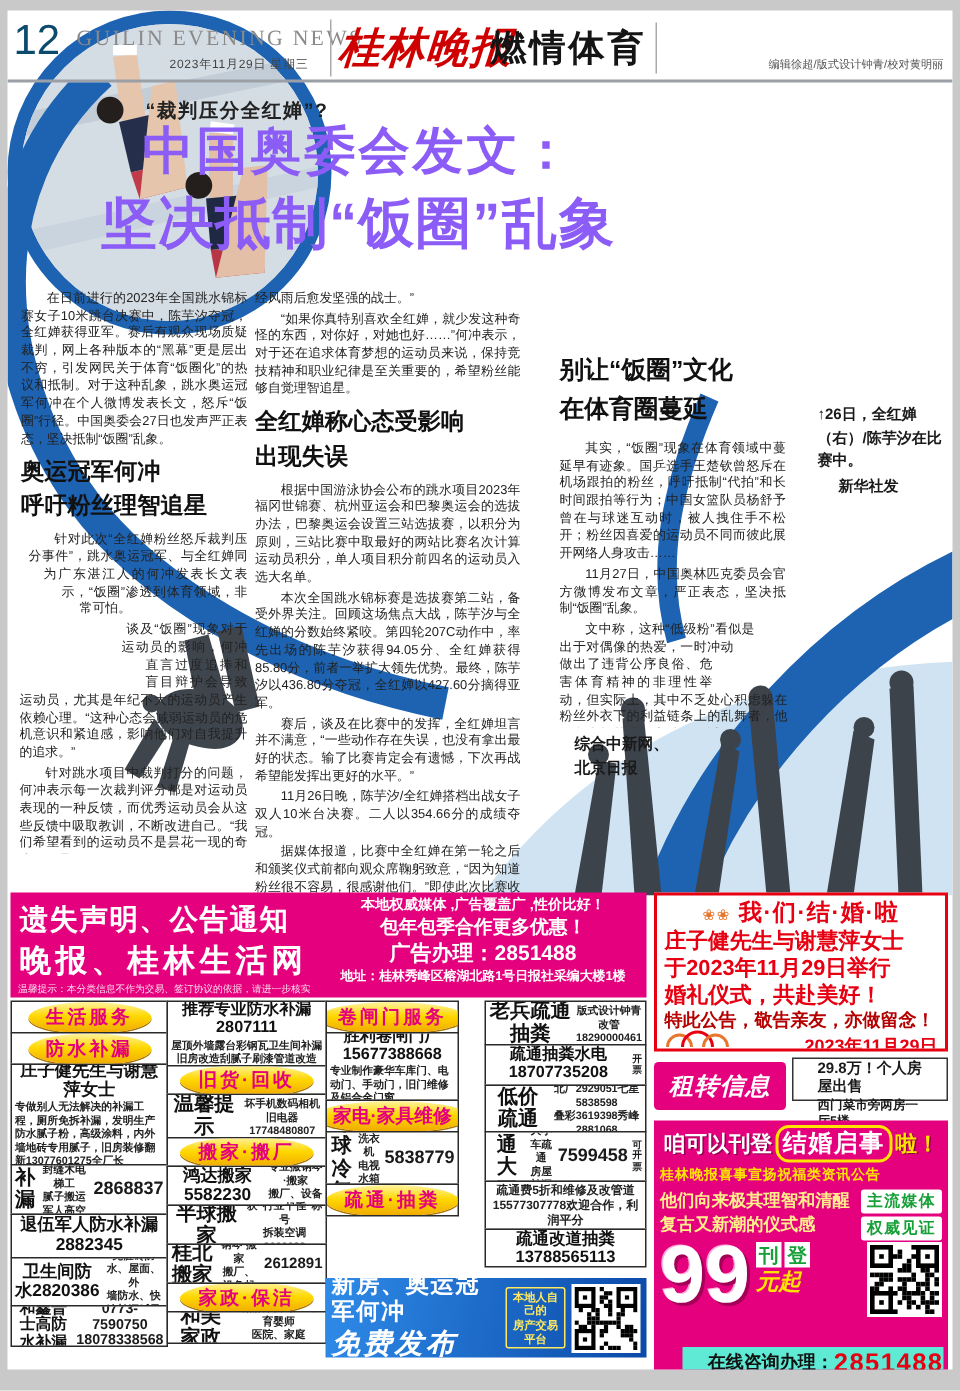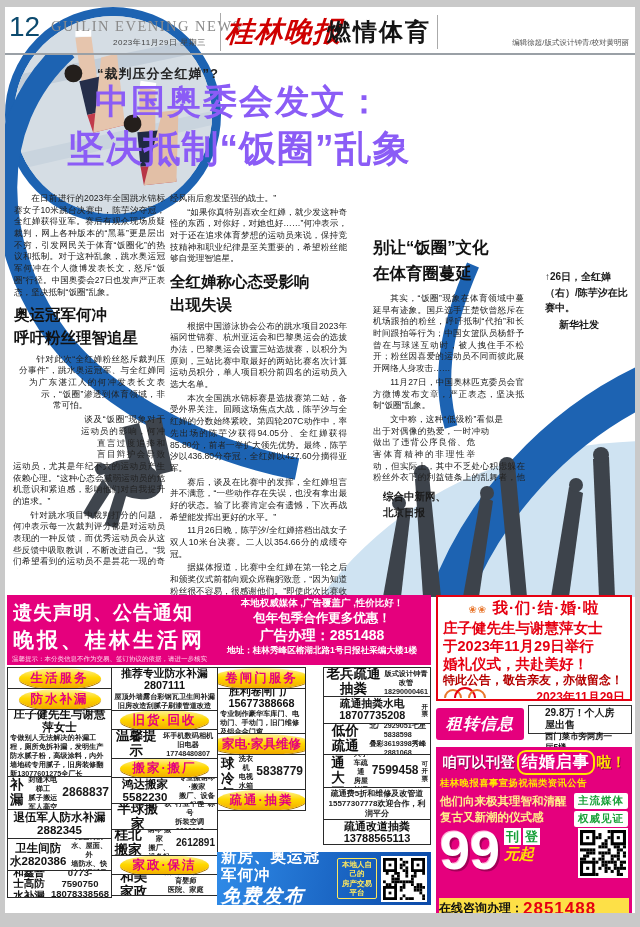--- a/index.html
+++ b/index.html
@@ -102,22 +102,22 @@
   .badge{background:#fff;color:#18a038;font-size:10.5px;font-weight:900;padding:1px 4px;
          border-radius:2px;letter-spacing:1px}
   .mad-price{display:flex;align-items:flex-start;gap:4px;margin-top:1px}
   .price99{font-size:54px;font-weight:900;color:#fff;line-height:.85;
            text-shadow:2px 2px 0 #a30058,-1px -1px 0 #ffb0d8}
   .tiles{display:flex;gap:2px}
   .tile{width:17px;height:17px;background:#fff;color:#18a038;font-size:13px;font-weight:900;
         display:flex;align-items:center;justify-content:center}
   .yuanqi{color:#ffe400;font-size:15px;font-weight:900;font-style:italic}
   .mad-qr{width:50px;height:50px;margin-left:auto}
-  .mad-foot{position:absolute;left:3px;right:3px;bottom:2px;height:21px;background:#fde047;
-            display:flex;align-items:center;justify-content:flex-start}
+  .mad-foot{position:absolute;left:19px;right:3px;bottom:2px;height:21px;background:#5eead4;
+            display:flex;align-items:center;justify-content:flex-end}
   .mf-label{font-size:12px;font-weight:900;color:#111}
   .mf-phone{font-size:17px;font-weight:900;color:#e60012;letter-spacing:1px}
 </style>
 </head>
 <body>
 
 <div class="page">
 
   <div class="abs pgnum">12</div>
   <div class="abs ennames">GUILIN EVENING NEWS</div>

